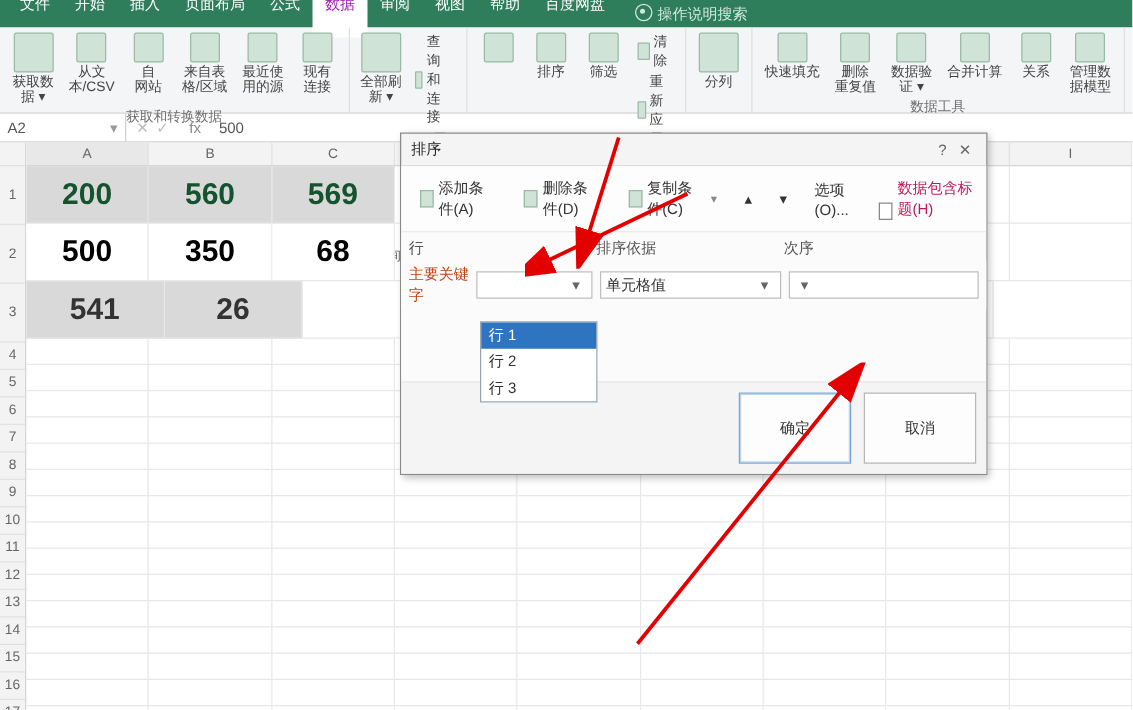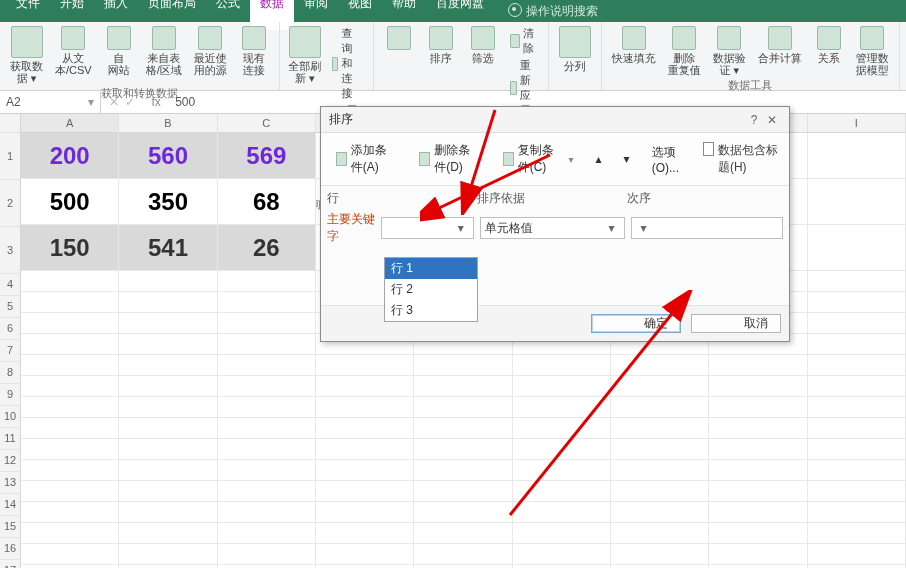--- a/index.html
+++ b/index.html
@@ -36,52 +36,52 @@
   .rowhdrs div.tall{height:46px;line-height:46px}
   .grid{flex:1;position:relative;overflow:hidden}
   .colhdrs{display:flex;background:#f3f3f3;border-bottom:1px solid #d6d6d6;height:18px}
   .colhdrs div{width:110px;border-right:1px solid #e2e2e2;text-align:center;font-size:11px;color:#666;line-height:18px}
   .colhdrs div.first{background:#e8e8e8}
   .rows{}
   .row{display:flex;height:46px}
   .row.small{height:21px}
   .cell{width:110px;border-right:1px solid #e8e8e8;border-bottom:1px solid #e8e8e8;display:flex;align-items:center;justify-content:center;font-size:24px;font-weight:bold}
   .row .cell.grey{background:#d9d9d9}
-  .row .cell.red{color:#6d28d9}
+  .row .cell.red{color:#14532d}
   .row .cell.white{background:#fff;color:#000}
   .row.small .cell{font-size:12px;font-weight:normal}
   
   .dialog{position:absolute;left:320px;top:106px;width:468px;background:#f4f4f4;border:1px solid #8a8a8a;box-shadow:2px 2px 6px rgba(0,0,0,0.25);font-size:12px;z-index:20}
   .dlg-title{display:flex;align-items:center;padding:4px 8px;border-bottom:1px solid #ddd}
   .dlg-title .ttl{flex:1;color:#222}
   .dlg-title .q,.dlg-title .x{width:18px;text-align:center;color:#666;cursor:pointer}
   .dlg-toolbar{display:flex;align-items:center;gap:4px;padding:6px;border-bottom:1px solid #e3e3e3;background:#fdfdfd}
   .tbtn{padding:2px 8px;border:1px solid transparent;display:flex;align-items:center;gap:4px;cursor:pointer}
   .tinyic{width:12px;height:12px;background:#cfe3d6;border:1px solid #9ab9a8}
   .tbtn .dd{color:#888;font-size:10px;margin-left:2px}
-  .chk{display:flex;align-items:flex-start;margin-left:auto;gap:4px;color:#404040}
+  .chk{display:flex;align-items:flex-end;margin-left:auto;gap:4px;color:#be185d}
   .chk .box{width:12px;height:12px;border:1px solid #888;background:#fff}
   .dlg-hdr{display:flex;padding:4px 6px 2px;color:#555;background:#fbfbfb}
   .dlg-hdr .c1{width:150px}
   .dlg-hdr .c2{width:150px}
   .dlg-hdr .c3{flex:1}
   .dlg-row{display:flex;align-items:center;padding:2px 6px;background:#fbfbfb}
   .dlg-row .lbl{width:56px;color:#c2410c}
   .combo{position:relative;height:20px;border:1px solid #bfbfbf;background:#fff;display:flex;align-items:center;padding:0 4px}
   .combo .val{flex:1;color:#333}
   .combo .dd{color:#666;width:16px;text-align:center}
   .combo.key{width:86px;margin-right:6px}
   .combo.basis{width:140px;margin-right:6px}
   .combo.order{width:148px}
   .dropdown{position:absolute;left:63px;top:48px;width:92px;background:#fff;border:1px solid #9aa7b2;z-index:30}
   .dropdown div{padding:2px 6px;cursor:pointer}
   .dropdown div.sel{background:#2f74c0;color:#ffffff}
   .dlg-body{height:96px;background:#fbfbfb;position:relative}
   .dlg-footer{display:flex;justify-content:flex-end;gap:10px;padding:8px;border-top:1px solid #e3e3e3;background:#f4f4f4}
-  .dbtn{min-width:64px;padding:0 12px;border:1px solid #b5b5b5;background:#fdfdfd;cursor:pointer;text-align:right}
+  .dbtn{min-width:64px;padding:19px 12px;border:1px solid #b5b5b5;background:#fdfdfd;cursor:pointer;text-align:center}
   .dbtn.primary{border:1px solid #7aa7d6;box-shadow:0 0 0 1px #bcd4ee inset}
   
   .arrow{position:absolute;z-index:40;pointer-events:none}
 </style>
 </head>
 <body>
 
 <div class="menubar">
   <div class="tab">文件</div>
   <div class="tab">开始</div>
@@ -306,21 +306,20 @@
         <div class="cell white">350</div>
         <div class="cell white">68</div>
         <div class="cell"></div>
           <div class="cell"></div>
           <div class="cell"></div>
           <div class="cell"></div>
           <div class="cell"></div>
           <div class="cell"></div>
       </div>
       <div class="row">
-        <div class="cell grey">150</div>
         <div class="cell grey">541</div>
         <div class="cell grey">26</div>
         <div class="cell"></div>
           <div class="cell"></div>
           <div class="cell"></div>
           <div class="cell"></div>
           <div class="cell"></div>
           <div class="cell"></div>
       </div>
 

